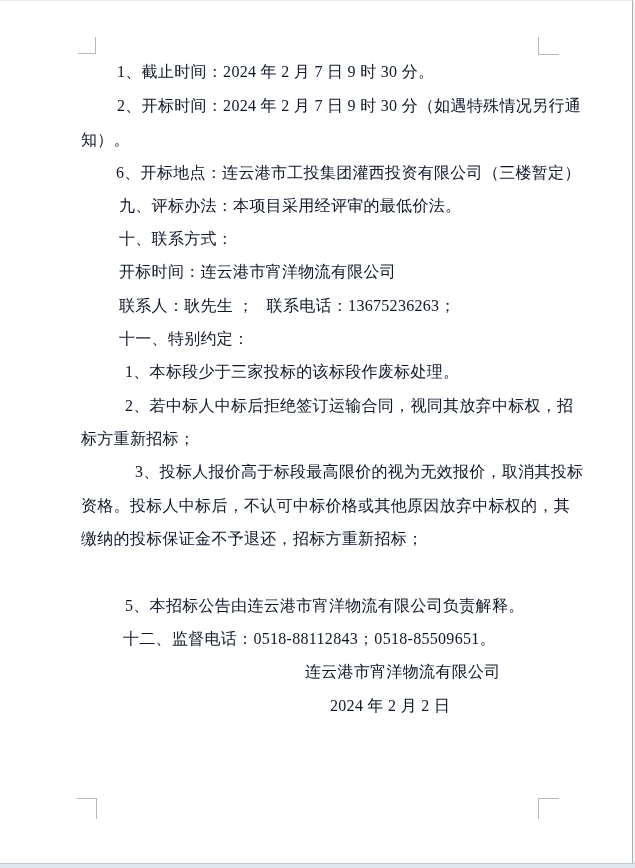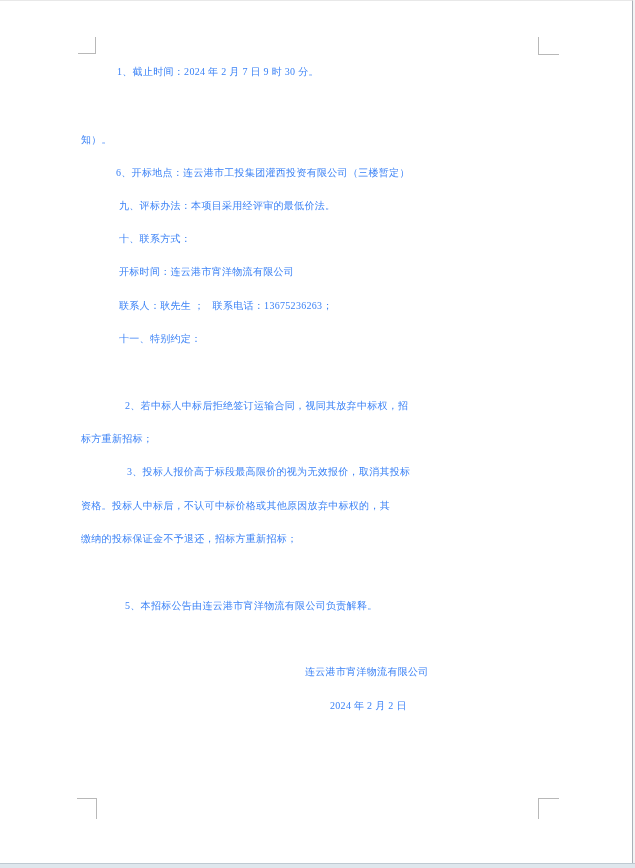--- a/index.html
+++ b/index.html
@@ -31,23 +31,23 @@
   }
   .workspace-bottom {
     position: absolute;
     left: 0; top: 863px;
     width: 635px; height: 5px;
     background: #dfe7ed;
     border-top: 1px solid #bfcad2;
   }
   .ln {
     position: absolute;
-    font-size: 10px;
+    font-size: 16px;
     line-height: 17px;
-    color: #3b82f6;
+    color: #0f172a;
     white-space: pre;
     letter-spacing: 0.3px;
   }
   .mark {
     position: absolute;
   }
   .mark-tl {
     left: 78px; top: 36px;
     width: 17px; height: 16px;
     border-right: 1px solid #b8b8b8;
@@ -76,32 +76,35 @@
 <body>
 
 <div class="page">
 
   <div class="mark mark-tl"></div>
   <div class="mark mark-tr"></div>
   <div class="mark mark-bl"></div>
   <div class="mark mark-br"></div>
 
   <div class="ln" style="left:117px;top:62px">1、截止时间：2024 年 2 月 7 日 9 时 30 分。</div>
+  <div class="ln" style="left:117px;top:96px">2、开标时间：2024 年 2 月 7 日 9 时 30 分（如遇特殊情况另行通</div>
   <div class="ln" style="left:81px;top:130px">知）。</div>
   <div class="ln" style="left:116px;top:163px">6、开标地点：连云港市工投集团灌西投资有限公司（三楼暂定）</div>
   <div class="ln" style="left:119px;top:196px">九、评标办法：本项目采用经评审的最低价法。</div>
   <div class="ln" style="left:119px;top:229px">十、联系方式：</div>
   <div class="ln" style="left:119px;top:262px">开标时间：连云港市宵洋物流有限公司</div>
   <div class="ln" style="left:119px;top:296px">联系人：耿先生 ；   联系电话：13675236263；</div>
   <div class="ln" style="left:119px;top:329px">十一、特别约定：</div>
+  <div class="ln" style="left:125px;top:362px">1、本标段少于三家投标的该标段作废标处理。</div>
   <div class="ln" style="left:125px;top:396px">2、若中标人中标后拒绝签订运输合同，视同其放弃中标权，招</div>
   <div class="ln" style="left:81px;top:429px">标方重新招标；</div>
-  <div class="ln" style="left:127px;top:462px">3、投标人报价高于标段最高限价的视为无效报价，取消其投标</div>
+  <div class="ln" style="left:135px;top:462px">3、投标人报价高于标段最高限价的视为无效报价，取消其投标</div>
   <div class="ln" style="left:81px;top:529px">缴纳的投标保证金不予退还，招标方重新招标；</div>
   <div class="ln" style="left:81px;top:496px">资格。投标人中标后，不认可中标价格或其他原因放弃中标权的，其</div>
   <div class="ln" style="left:125px;top:596px">5、本招标公告由连云港市宵洋物流有限公司负责解释。</div>
+  <div class="ln" style="left:123px;top:629px">十二、监督电话：0518-88112843；0518-85509651。</div>
   <div class="ln" style="left:305px;top:662px">连云港市宵洋物流有限公司</div>
   <div class="ln" style="left:330px;top:696px">2024 年 2 月 2 日</div>
 
 </div>
 
 <div class="workspace-right"></div>
 <div class="workspace-bottom"></div>
 
 </body></html>

